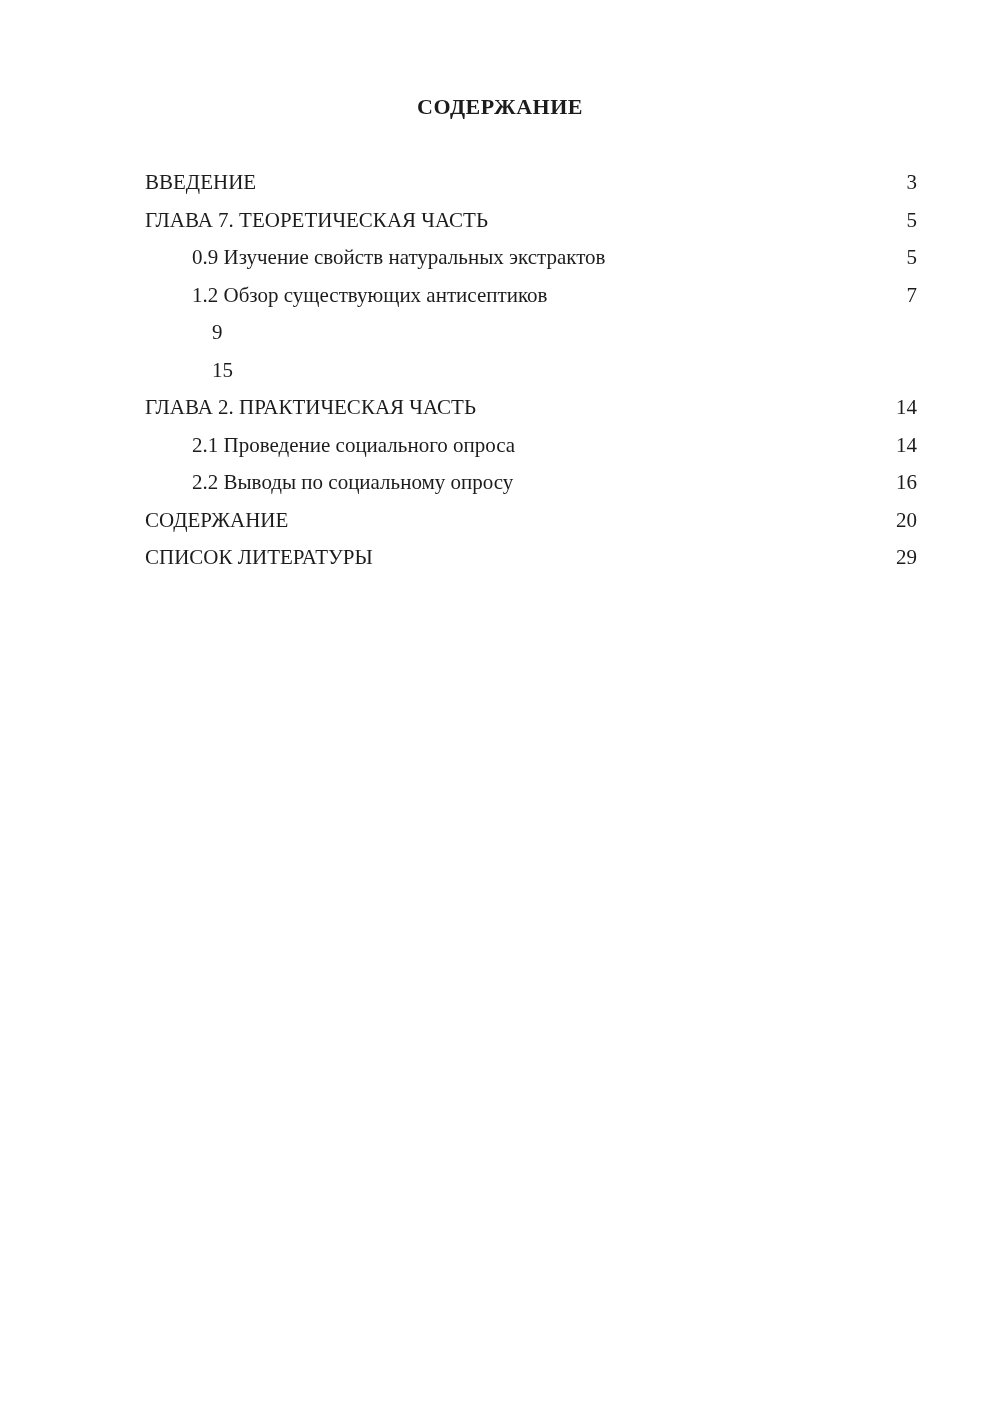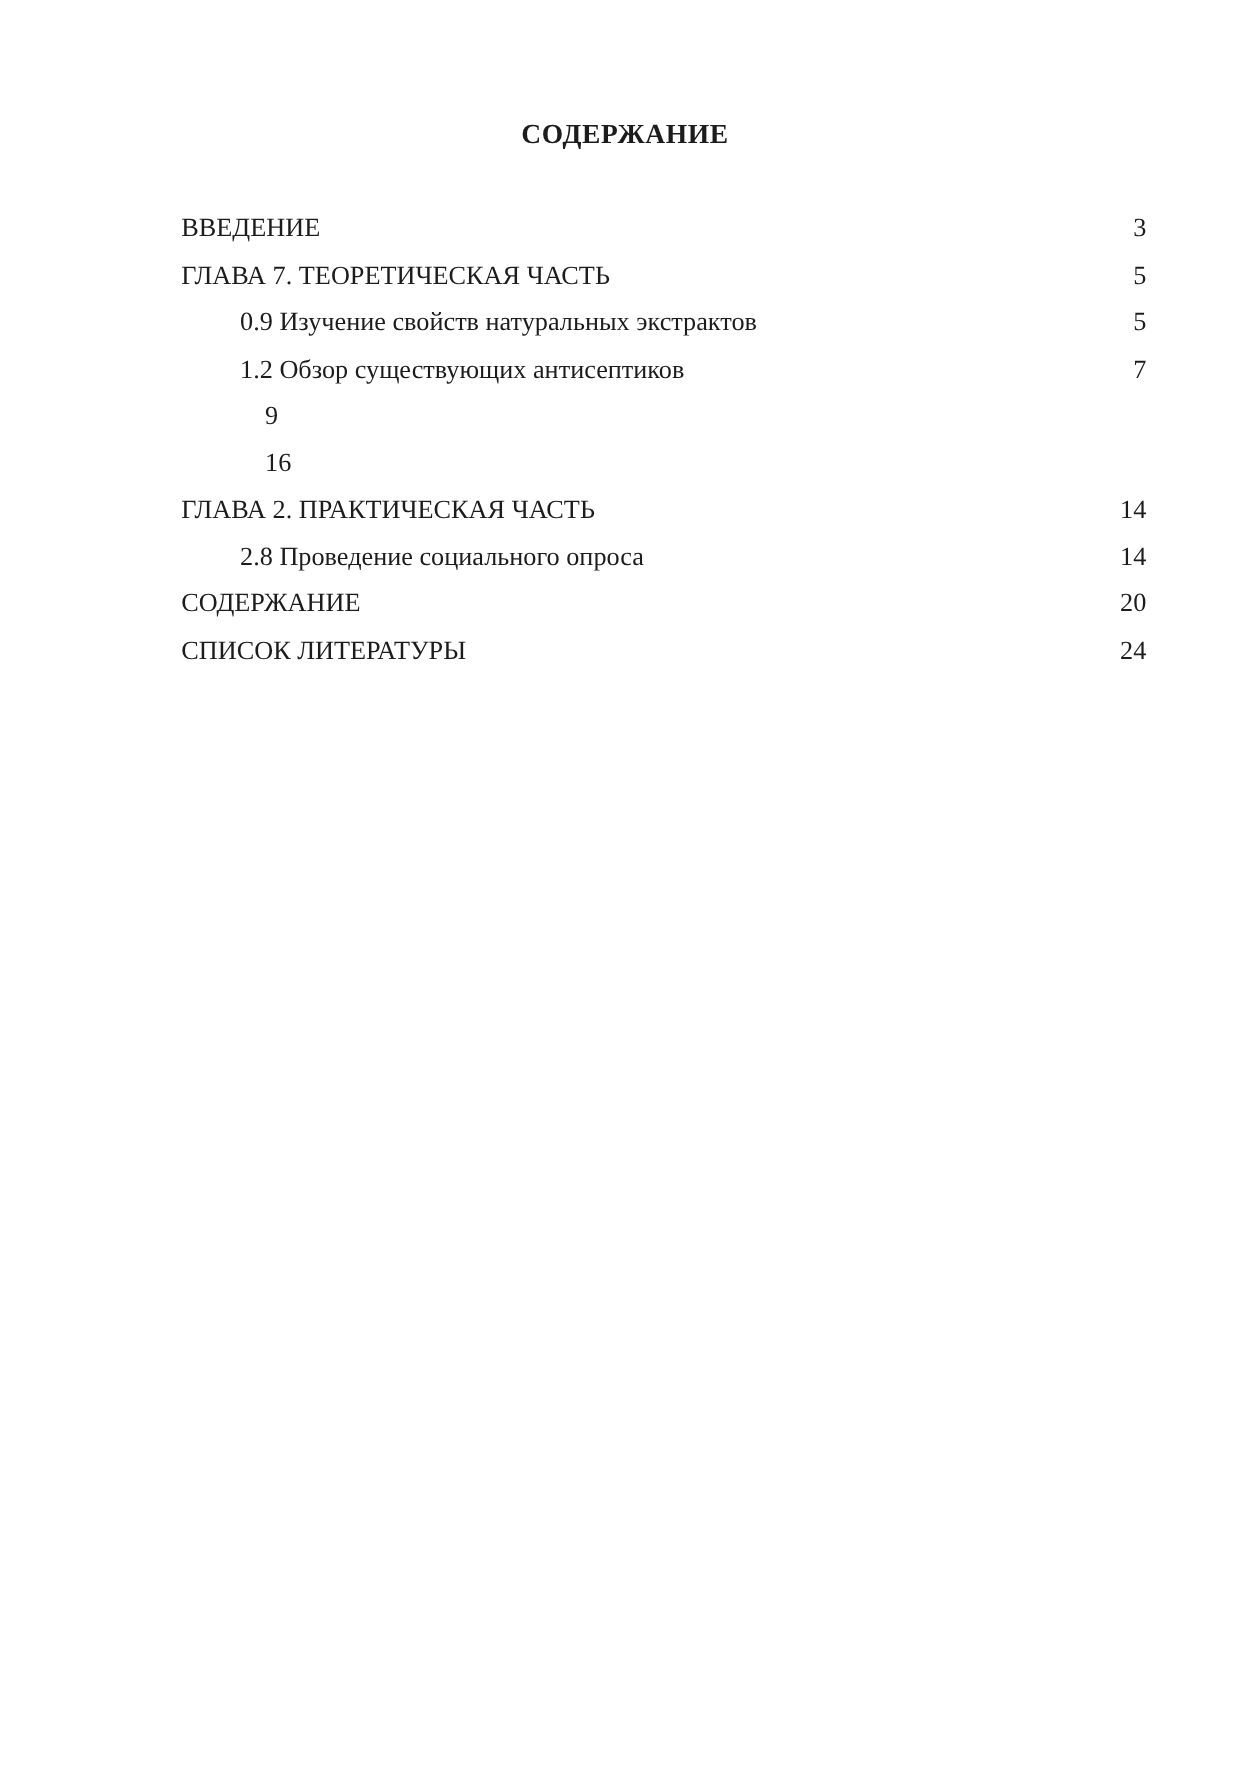--- a/index.html
+++ b/index.html
@@ -91,40 +91,44 @@
   <div class="toc-row indented">
     <span class="toc-label">1.2 Обзор существующих антисептиков</span>
     <span class="toc-page">7</span>
   </div>
 
   <div class="toc-row indented">
     <span class="toc-page">9</span>
   </div>
 
   <div class="toc-row indented">
-    <span class="toc-page">16</span>
+    <span class="toc-page">15</span>
   </div>
 
   <div class="toc-row">
     <span class="toc-label">ГЛАВА 2. ПРАКТИЧЕСКАЯ ЧАСТЬ</span>
     <span class="toc-page">14</span>
   </div>
 
   <div class="toc-row indented">
-    <span class="toc-label">2.8 Проведение социального опроса</span>
+    <span class="toc-label">2.1 Проведение социального опроса</span>
     <span class="toc-page">14</span>
   </div>
 
+  <div class="toc-row indented">
+    <span class="toc-label">2.2 Выводы по социальному опросу</span>
+    <span class="toc-page">16</span>
+  </div>
 
   <div class="toc-row">
     <span class="toc-label">СОДЕРЖАНИЕ</span>
     <span class="toc-page">20</span>
   </div>
 
   <div class="toc-row">
     <span class="toc-label">СПИСОК ЛИТЕРАТУРЫ</span>
-    <span class="toc-page">24</span>
+    <span class="toc-page">29</span>
   </div>
 </div>
 
   <div class="page-footer">2</div>
 
 </div>
 
 </body></html>

